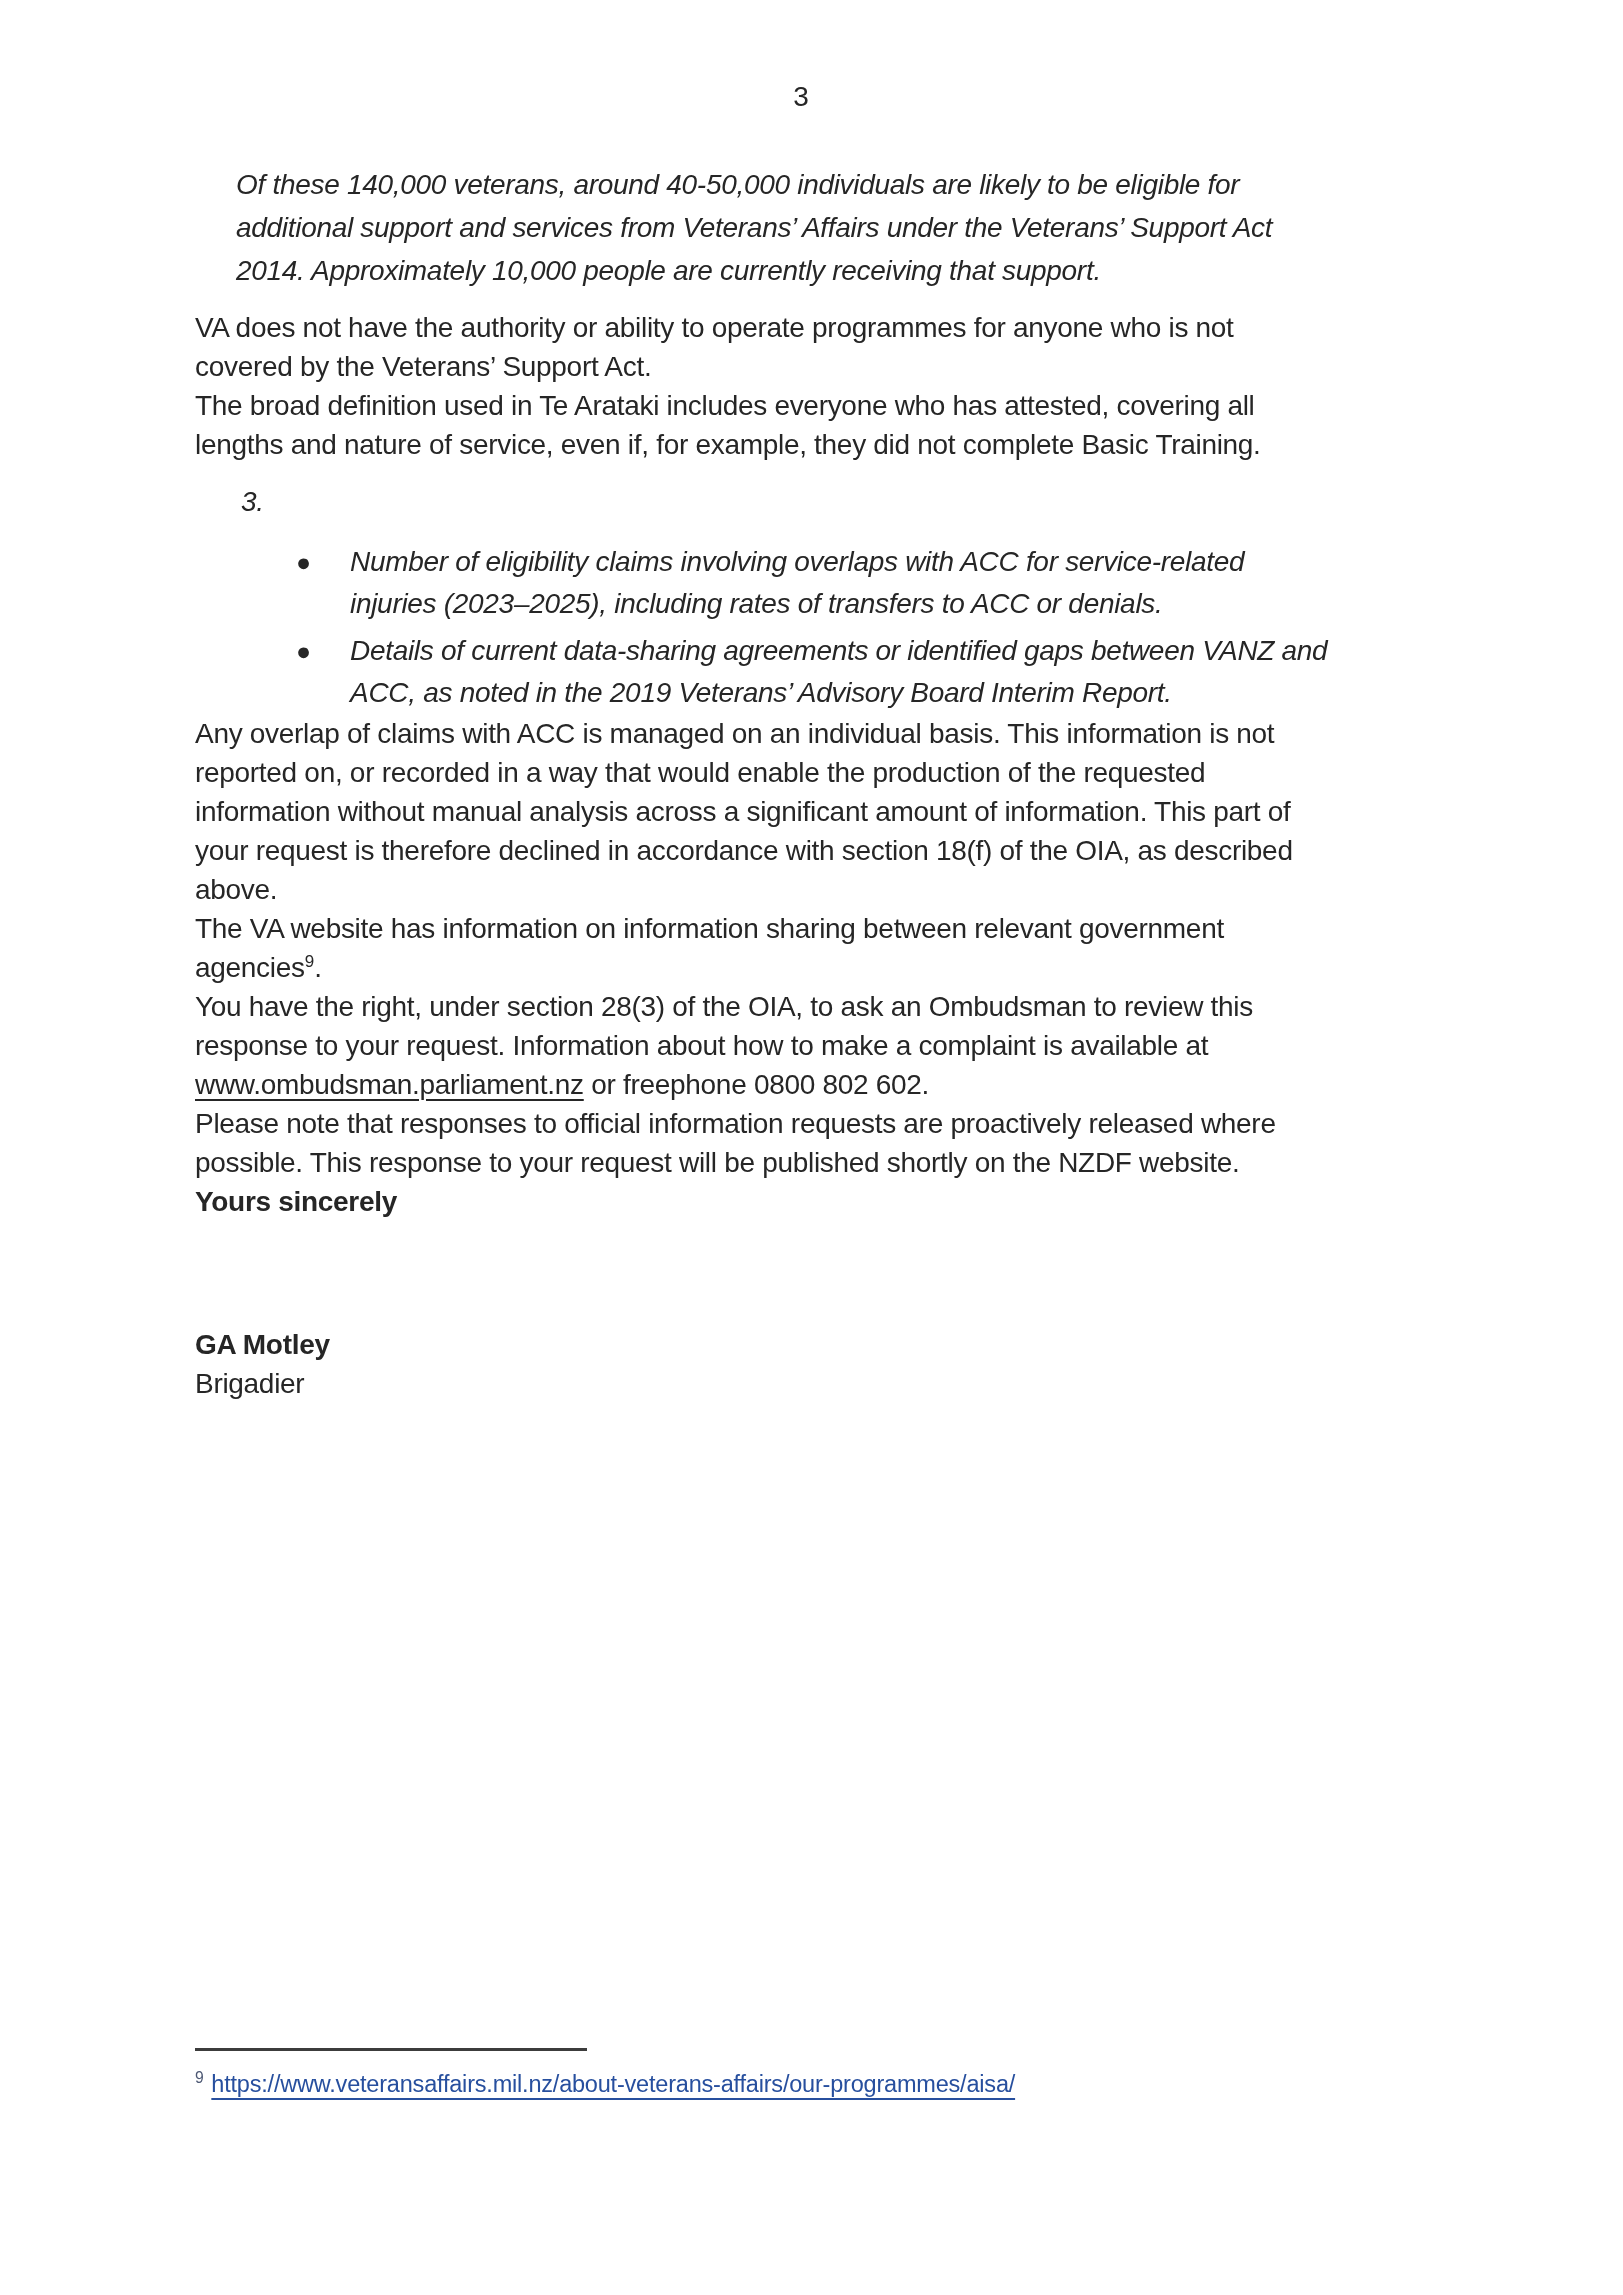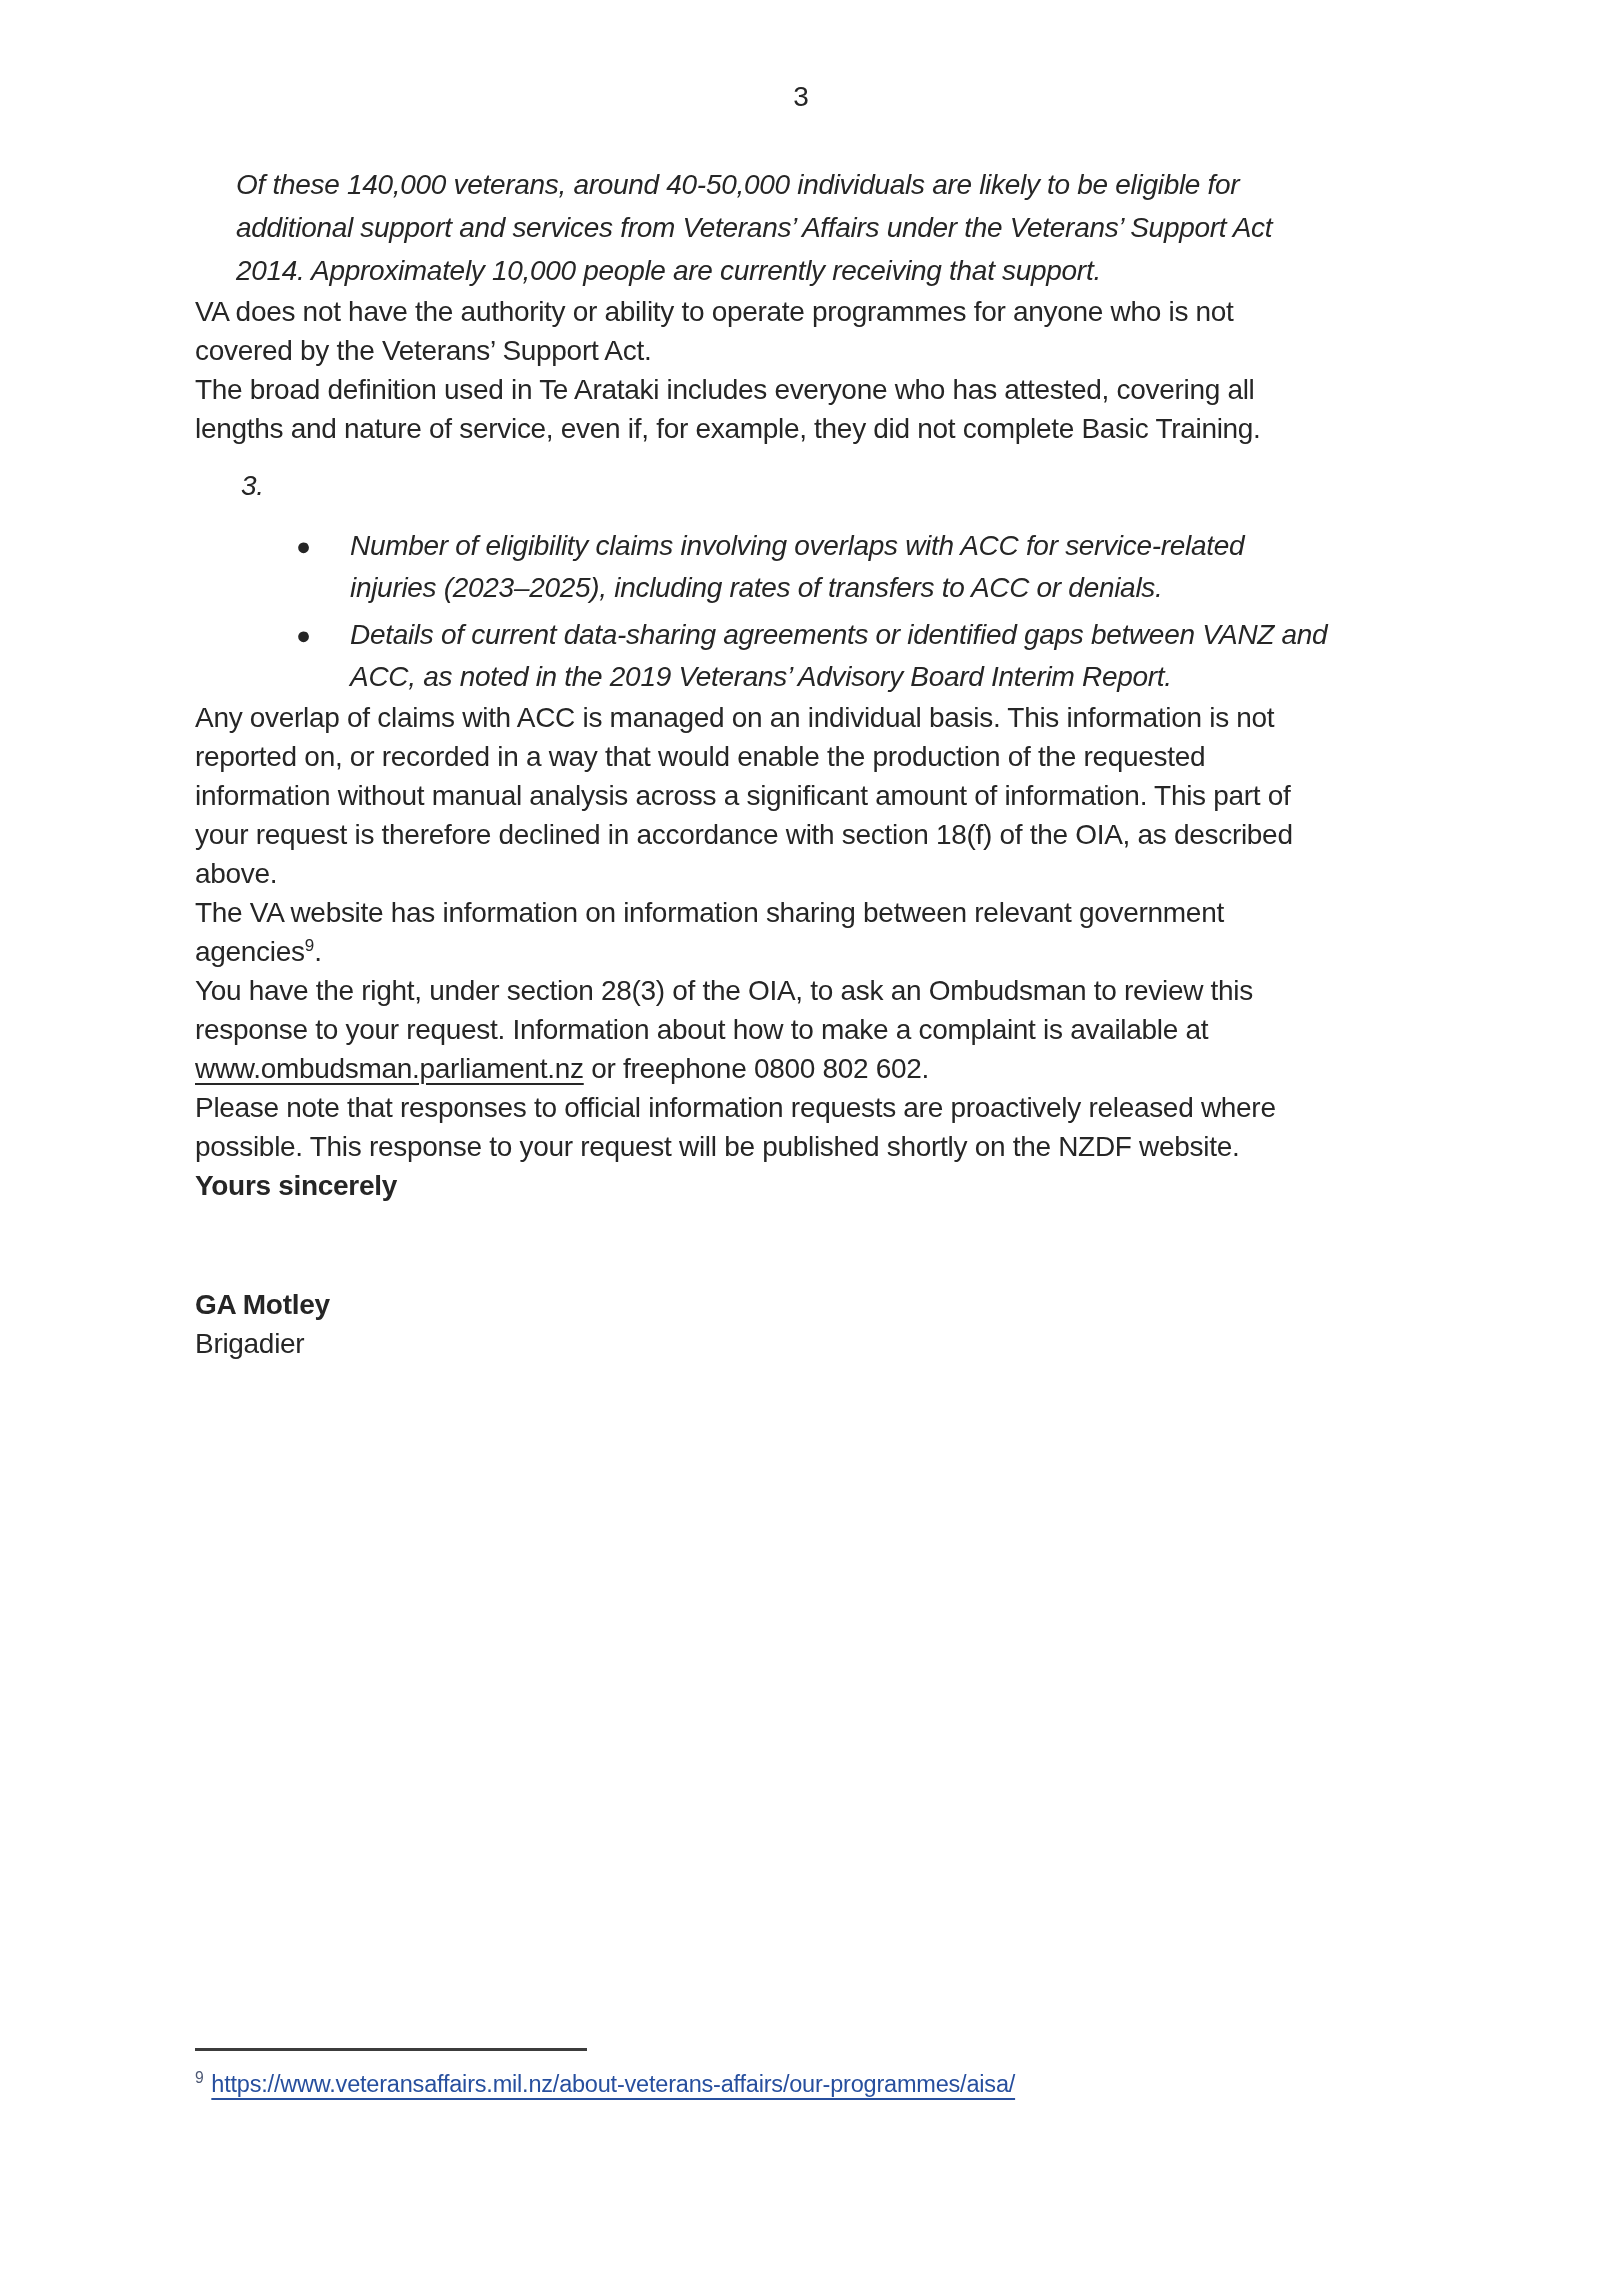--- a/index.html
+++ b/index.html
@@ -13,35 +13,35 @@
     font-size:28px;
     line-height:39px;
     color:#262626;
     letter-spacing:-0.3px;
     overflow:hidden;
   }
   #page p{margin:0;}
   .pre{white-space:pre;}
   .it{font-style:italic;}
   .pagenum{text-align:center;height:39px;}
-  .quote{margin:47px 0 0 41px;line-height:43px;}
+  .quote{margin:47px 0 16px 41px;line-height:43px;}
   .para-broad{margin-top:15.7px;}
   .para-va{margin-top:19.6px;}
   .numitem{margin-top:18.3px;margin-left:46px;display:flex;}
   .numitem .num{display:inline-block;width:49px;flex:none;}
   .bullets{margin-top:19.6px;}
   .bullet{display:flex;margin-left:101px;line-height:42px;}
   .bullet + .bullet{margin-top:5.2px;}
   .bullet .dot{width:54px;flex:none;font-size:25px;}
   .para-overlap{margin-top:9.2px;}
   .para-website{margin-top:18.3px;}
   .para-ombudsman{margin-top:19.6px;}
   .para-proactive{margin-top:19.6px;}
   .closing{margin-top:47px;font-weight:bold;}
-  .sig{margin-top:80px;}
+  .sig{margin-top:104px;}
   .sig-name{font-weight:bold;}
   sup.bodysup{font-size:17px;line-height:0;vertical-align:super;letter-spacing:0;}
   a.plain-link{
     color:inherit;
     text-decoration:underline;
     text-decoration-thickness:2px;
     text-underline-offset:5.2px;
     cursor:pointer;
   }
   .footnote{position:absolute;left:195px;top:2048px;}

